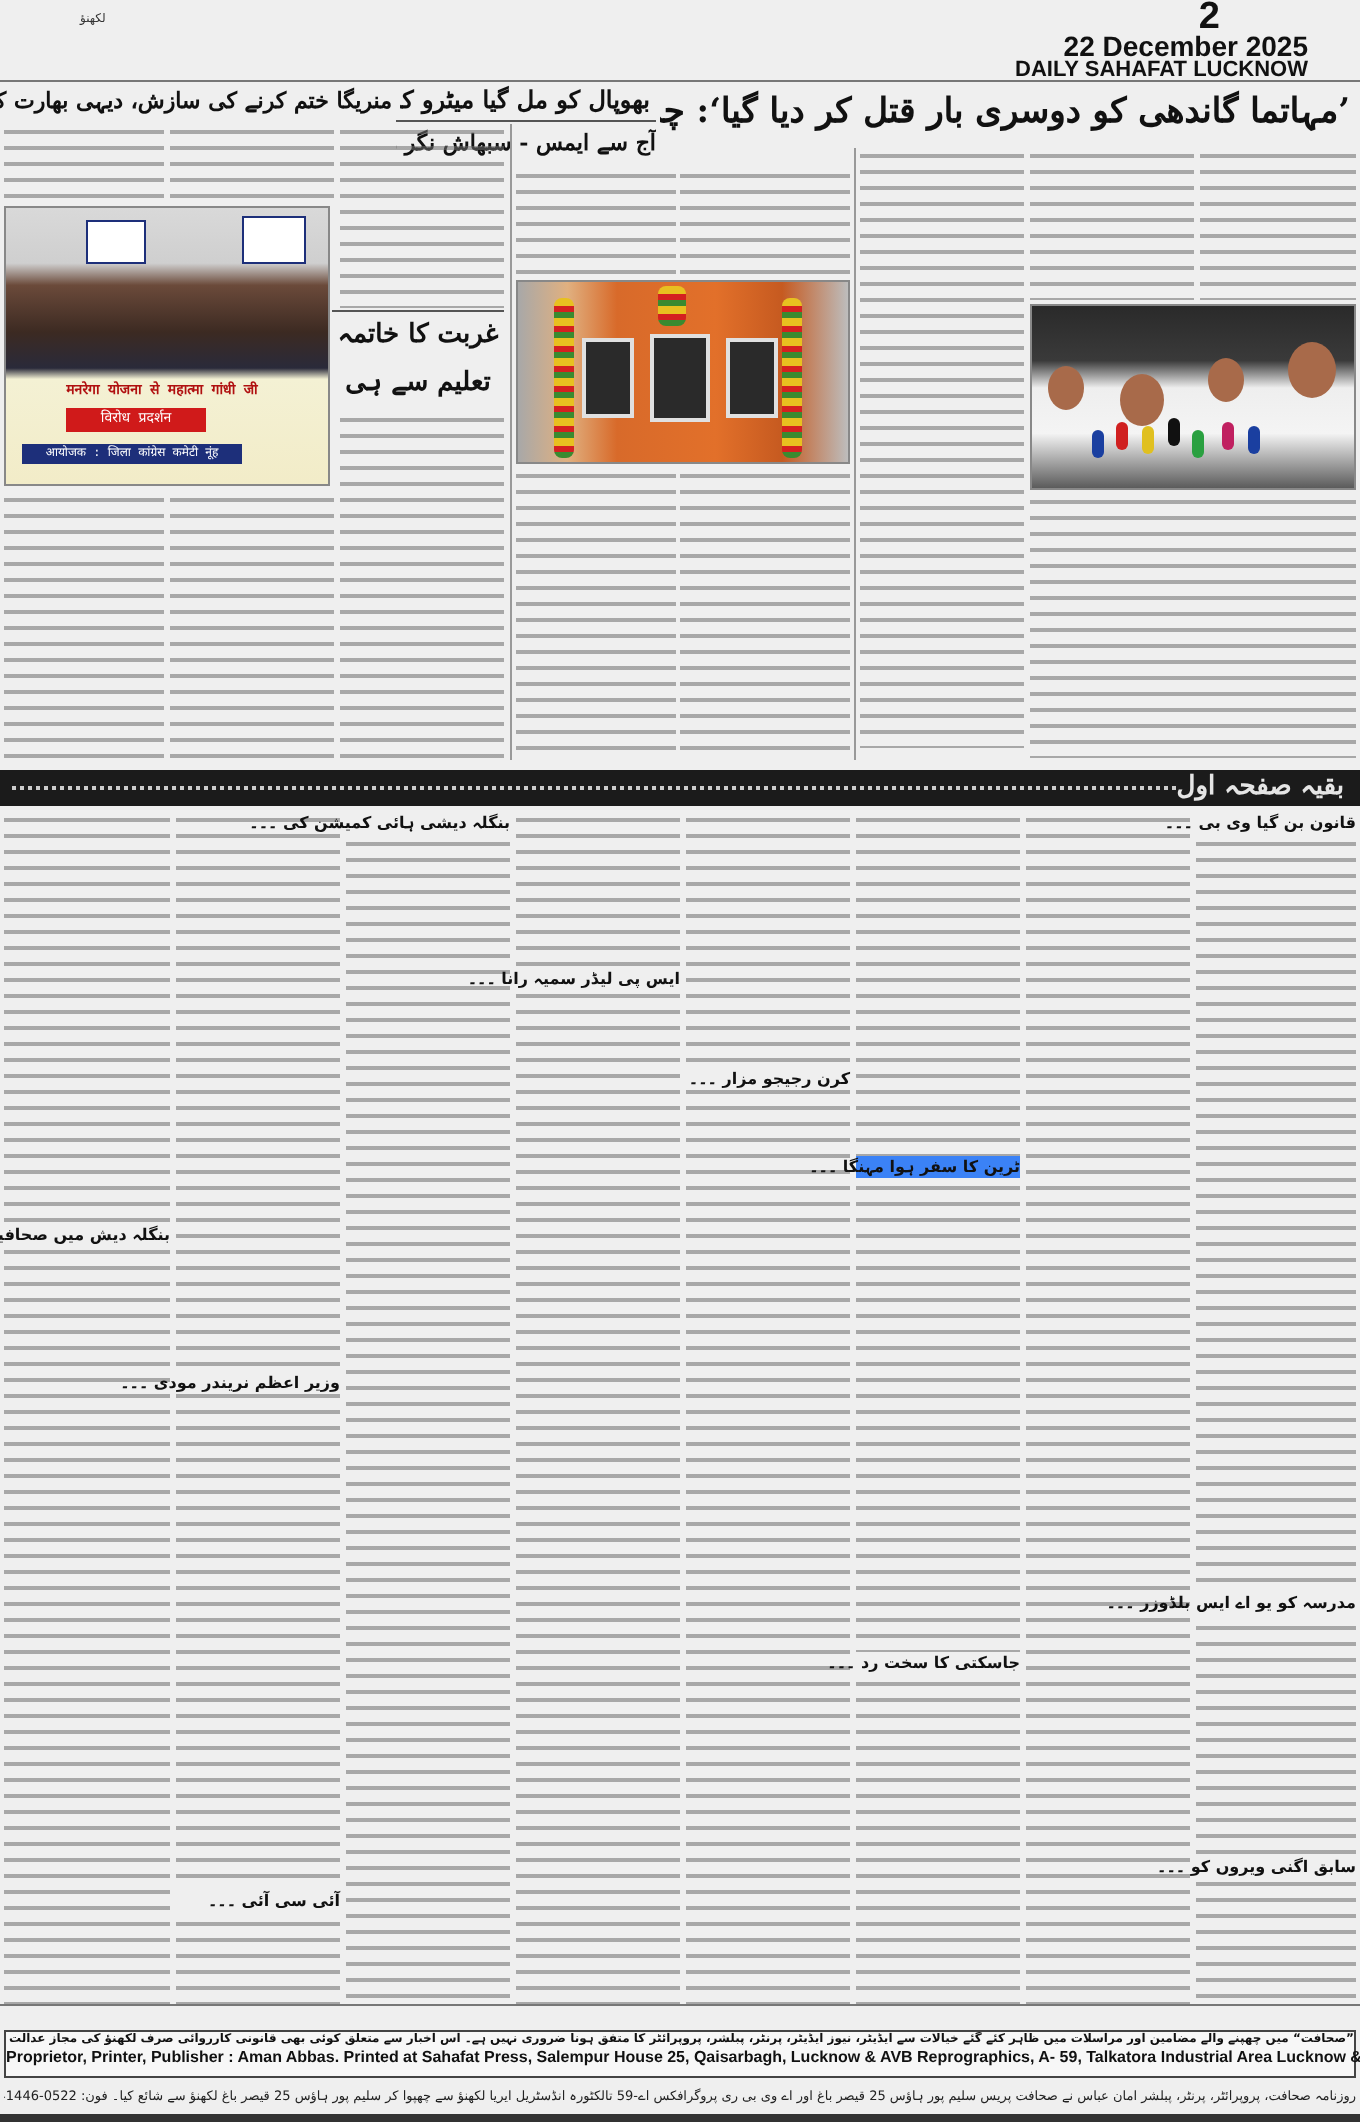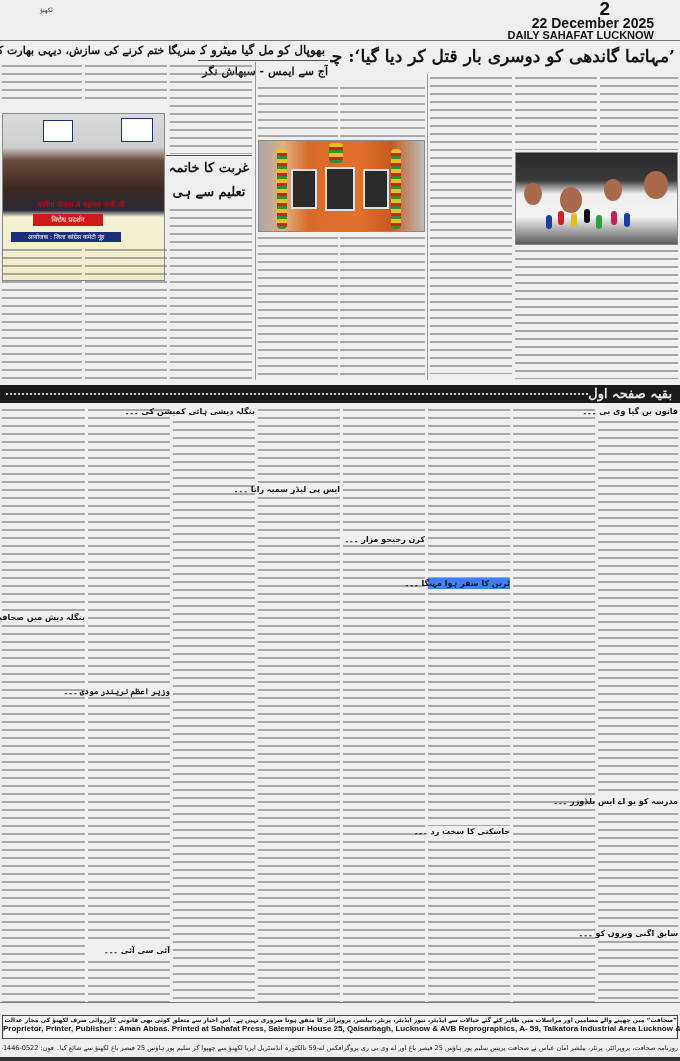--- a/index.html
+++ b/index.html
@@ -26,22 +26,22 @@
 
   
   .col { position: absolute; overflow: hidden; }
   .lines { width: 100%; height: 100%;
     background-image: repeating-linear-gradient(to bottom, transparent 0px, transparent 3px, #6d6d6d 3px, #6d6d6d 5px, transparent 5px, transparent 8px);
     opacity: 0.55; }
   .col-divider { position: absolute; width: 1px; background: #999; }
 
   
   .photo { position: absolute; overflow: hidden; border: 1px solid #888; }
-  .photo-protest { left: 2px; top: 113px; width: 163px; height: 168px;
-    background: linear-gradient(to bottom, #d9d9d9 0%, #cfcfcf 20%, #6b4a3a 28%, #3c2a22 45%, #2a2a3a 58%, #f4f1d4 62%, #f2ecc8 100%); }
+  .photo-protest { left: 2px; top: 103px; width: 163px; height: 140px;
+    background: linear-gradient(to bottom, #d9d9d9 0%, #cfcfcf 20%, #6b4a3a 28%, #3c2a22 45%, #2a2a3a 58%, #f4f1d4 62%, #f2ecc8 100%); font-family: Liberation Mono, monospace; }
   .banner-red { position: absolute; left: 30px; top: 100px; width: 70px; height: 12px; background: #d01a1a; color: #fff; font-size: 7px; text-align: center; line-height: 12px; }
   .banner-blue { position: absolute; left: 8px; top: 118px; width: 110px; height: 10px; background: #1d2f7a; color: #fff; font-size: 6px; text-align: center; line-height: 10px; }
   .banner-text { position: absolute; left: 8px; top: 86px; width: 140px; font-size: 7px; color: #b01010; text-align: center; font-weight: bold; }
   .placard { position: absolute; background: #fff; border: 1px solid #1d2f7a; }
 
   .photo-metro { left: 258px; top: 140px; width: 167px; height: 92px;
     background: linear-gradient(to right, #a8a8a8 0%, #e0b080 15%, #d86a2a 30%, #e2702a 60%, #c65a20 80%, #bdbdbd 100%); }
   .metro-window { position: absolute; background: #2a2a2a; border: 2px solid #e0e0e0; }
   .garland { position: absolute; width: 10px; background: repeating-linear-gradient(to bottom, #e8c020 0 4px, #d42020 4px 7px, #3a8a30 7px 10px); border-radius: 4px; }
 
@@ -192,21 +192,21 @@
   <div class="col" style="left:2px;top:406px;width:83px;height:596px;">
       <div class="lines"></div>
     </div>
 
   <div class="subhead" style="left:598px;top:406px;width:80px;background:#efefef;">قانون بن گیا وی بی ۔۔۔</div>
   <div class="subhead" style="left:173px;top:406px;width:82px;background:#efefef;">بنگلہ دیشی ہائی کمیشن کی ۔۔۔</div>
   <div class="subhead" style="left:258px;top:484px;width:82px;background:#efefef;">ایس پی لیڈر سمیہ رانا ۔۔۔</div>
   <div class="subhead" style="left:343px;top:534px;width:82px;background:#efefef;">کرن رجیجو مزار ۔۔۔</div>
   <div class="subhead" style="left:428px;top:578px;width:82px;background:#3b82f6;">ٹرین کا سفر ہوا مہنگا ۔۔۔</div>
   <div class="subhead" style="left:2px;top:612px;width:83px;background:#efefef;">بنگلہ دیش میں صحافیوں ۔۔۔</div>
-  <div class="subhead" style="left:88px;top:686px;width:82px;background:#efefef;font-family:Liberation Serif, serif;">وزیر اعظم نریندر مودی ۔۔۔</div>
+  <div class="subhead" style="left:88px;top:686px;width:82px;background:#efefef;">وزیر اعظم نریندر مودی ۔۔۔</div>
   <div class="subhead" style="left:428px;top:826px;width:82px;background:#efefef;">جاسکتی کا سخت رد ۔۔۔</div>
   <div class="subhead" style="left:598px;top:796px;width:80px;background:#efefef;">مدرسہ کو یو اے ایس بلڈوزر ۔۔۔</div>
   <div class="subhead" style="left:598px;top:928px;width:80px;background:#efefef;">سابق اگنی ویروں کو ۔۔۔</div>
   <div class="subhead" style="left:88px;top:945px;width:82px;background:#efefef;">آئی سی آئی ۔۔۔</div>
 
   <div class="hrule" style="left:0;top:1002px;width:680px;"></div>
   <div class="footer-box">
     <div class="footer-en" style="top:0px;direction:rtl;font-size:6px;font-weight:bold;font-family:'DejaVu Sans',sans-serif;overflow:hidden;height:8px;line-height:8px;">”صحافت“ میں چھپنے والے مضامین اور مراسلات میں ظاہر کئے گئے خیالات سے ایڈیٹر، نیوز ایڈیٹر، پرنٹر، پبلشر، پروپرائٹر کا متفق ہونا ضروری نہیں ہے۔ اس اخبار سے متعلق کوئی بھی قانونی کارروائی صرف لکھنؤ کی مجاز عدالت ہی میں کی جاسکتی ہے</div>
     <div class="footer-en" style="top:8px;">Proprietor, Printer, Publisher : Aman Abbas. Printed at Sahafat Press, Salempur House 25, Qaisarbagh, Lucknow &amp; AVB Reprographics, A- 59, Talkatora Industrial Area Lucknow &amp; Published</div>
   </div>

